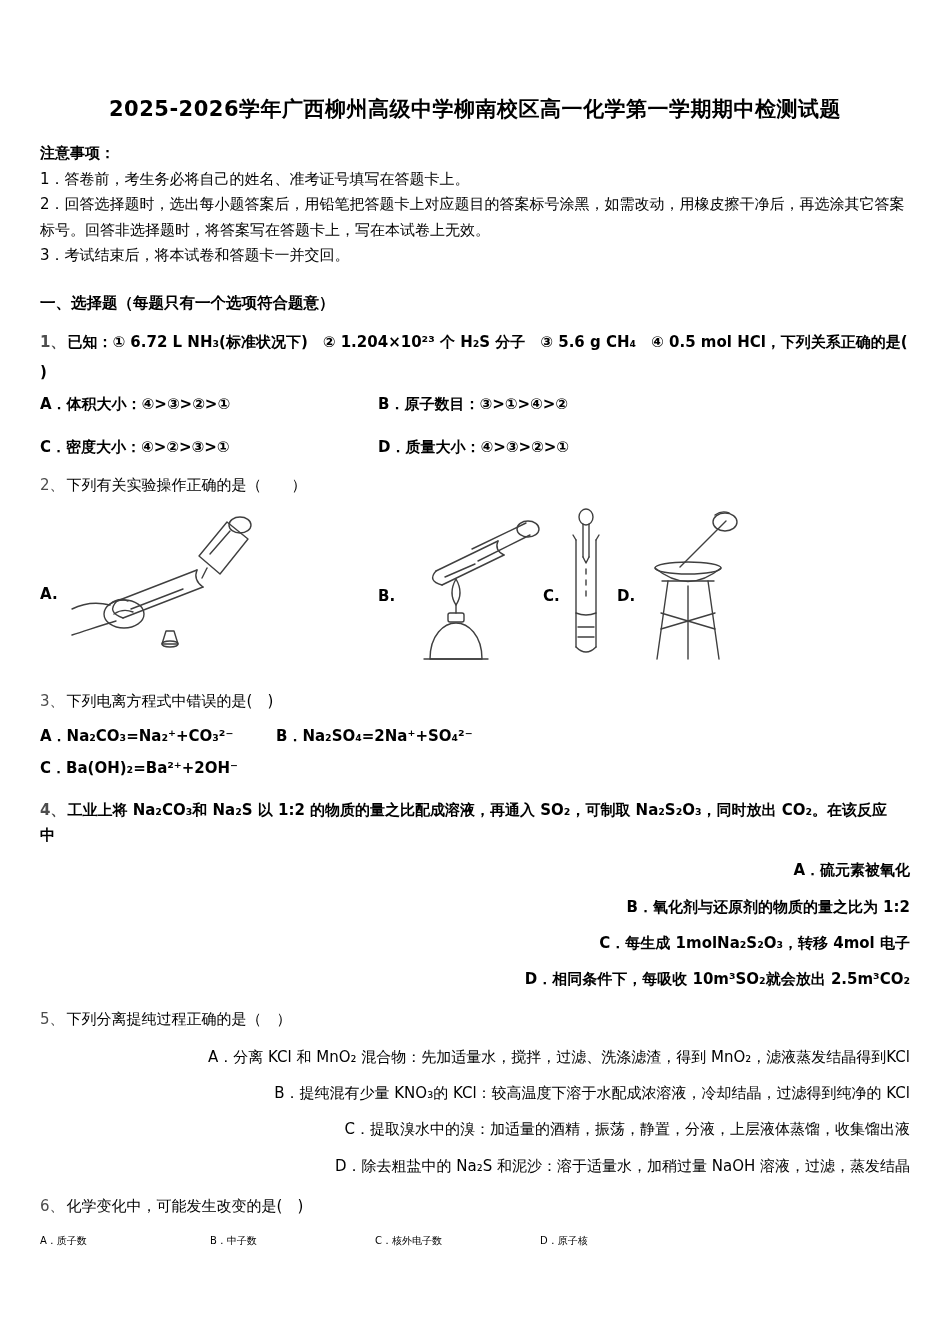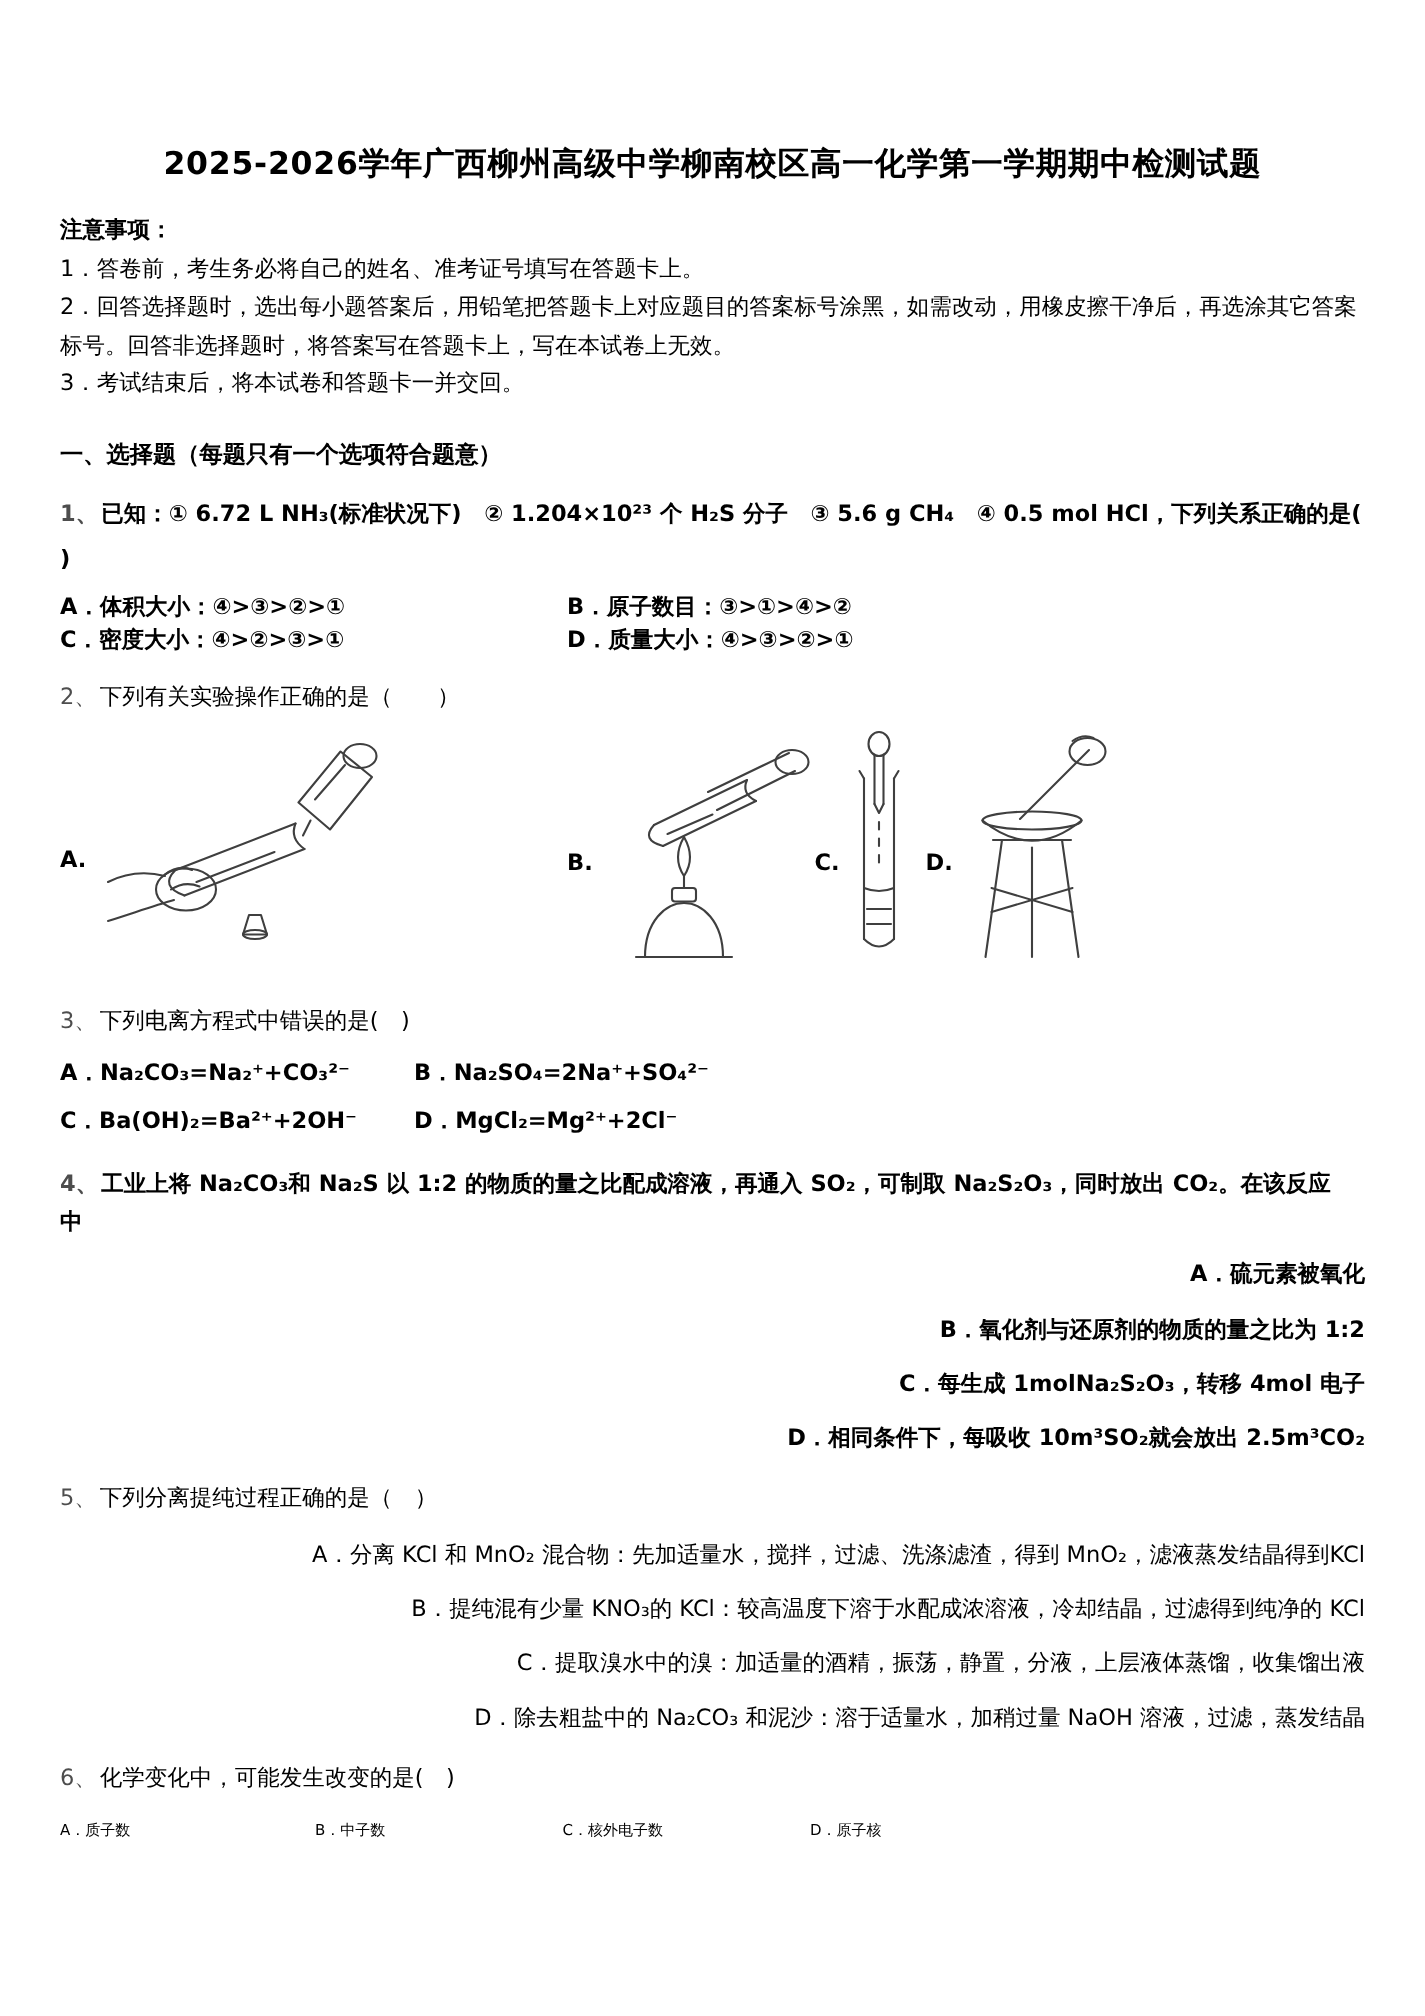--- a/index.html
+++ b/index.html
@@ -21,21 +21,21 @@
   .section-title { font-size:15.5px; font-weight:600; margin-top:24px; }
 
   .stem { font-size:15px; line-height:1.7; margin-top:16px; }
   .stem2 { font-size:15px; line-height:1.5; }
   .stem-close { font-size:15px; margin-top:8px; }
   .qnum { color:#4d4d4d; margin-right:2px; }
   .w600 { font-weight:600; }
 
   .opts-2col {
     display:grid; grid-template-columns:338px auto;
-    row-gap:3px; margin-top:14px; font-size:15px;
+    row-gap:24px; margin-top:14px; font-size:15px;
   }
   .opts-2col-narrow {
     display:grid; grid-template-columns:236px auto;
     row-gap:13px; margin-top:13px; font-size:15px;
   }
   .opts-4col {
     display:grid; grid-template-columns:170px 165px 165px auto;
     margin-top:15px; font-size:10px;
   }
   .opt-line { font-size:15px; margin-top:13px; line-height:1.55;text-align:right; }
@@ -155,21 +155,20 @@
   </div>
 
   <div>
     <p class="stem">
       <span class="qnum">3、</span><span>下列电离方程式中错误的是(　)</span>
     </p>
     <div class="opts-2col-narrow w600">
       <span>A．Na₂CO₃=Na₂⁺+CO₃²⁻</span>
       <span>B．Na₂SO₄=2Na⁺+SO₄²⁻</span>
       <span>C．Ba(OH)₂=Ba²⁺+2OH⁻</span>
-      <span>D．MgCl₂=Mg²⁺+2Cl⁻</span>
     </div>
   </div>
 
   <div>
     <p class="stem w600" style="margin-top:20px">
       <span class="qnum">4、</span><span>工业上将 Na₂CO₃和 Na₂S 以 1:2 的物质的量之比配成溶液，再通入 SO₂，可制取 Na₂S₂O₃，同时放出 CO₂。在该反应</span>
     </p>
     <p class="stem2 w600">中</p>
     <p class="opt-line w600">A．硫元素被氧化</p>
     <p class="opt-line w600">B．氧化剂与还原剂的物质的量之比为 1:2</p>
@@ -177,21 +176,21 @@
     <p class="opt-line w600">D．相同条件下，每吸收 10m³SO₂就会放出 2.5m³CO₂</p>
   </div>
 
   <div>
     <p class="stem">
       <span class="qnum">5、</span><span>下列分离提纯过程正确的是（　）</span>
     </p>
     <p class="opt-line">A．分离 KCl 和 MnO₂ 混合物：先加适量水，搅拌，过滤、洗涤滤渣，得到 MnO₂，滤液蒸发结晶得到KCl</p>
     <p class="opt-line">B．提纯混有少量 KNO₃的 KCl：较高温度下溶于水配成浓溶液，冷却结晶，过滤得到纯净的 KCl</p>
     <p class="opt-line">C．提取溴水中的溴：加适量的酒精，振荡，静置，分液，上层液体蒸馏，收集馏出液</p>
-    <p class="opt-line">D．除去粗盐中的 Na₂CO₃ 和泥沙：溶于适量水，加稍过量 NaOH 溶液，过滤，蒸发结晶</p>
+    <p class="opt-line">D．除去粗盐中的 Na₂S 和泥沙：溶于适量水，加稍过量 NaOH 溶液，过滤，蒸发结晶</p>
   </div>
 
   <div>
     <p class="stem">
       <span class="qnum">6、</span><span>化学变化中，可能发生改变的是(　)</span>
     </p>
     <div class="opts-4col">
       <span>A．质子数</span>
       <span>B．中子数</span>
       <span>C．核外电子数</span>

